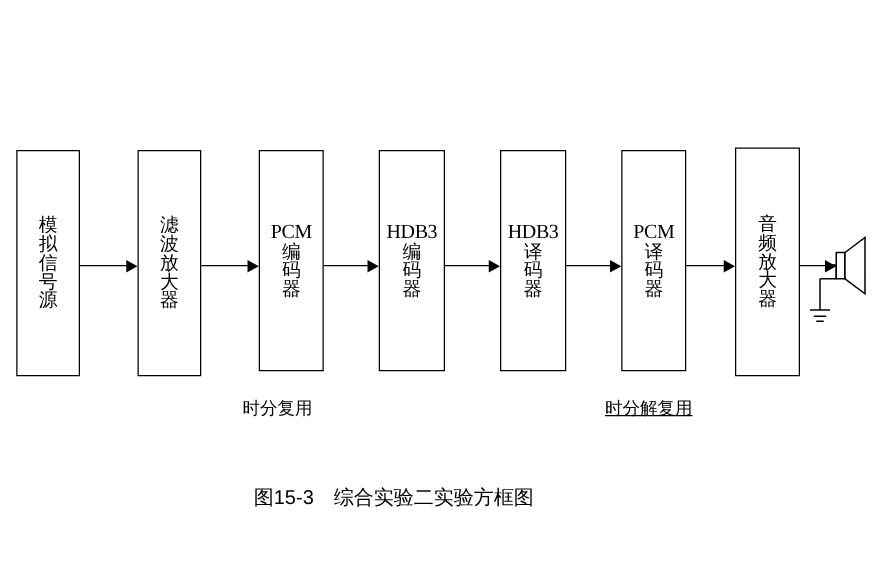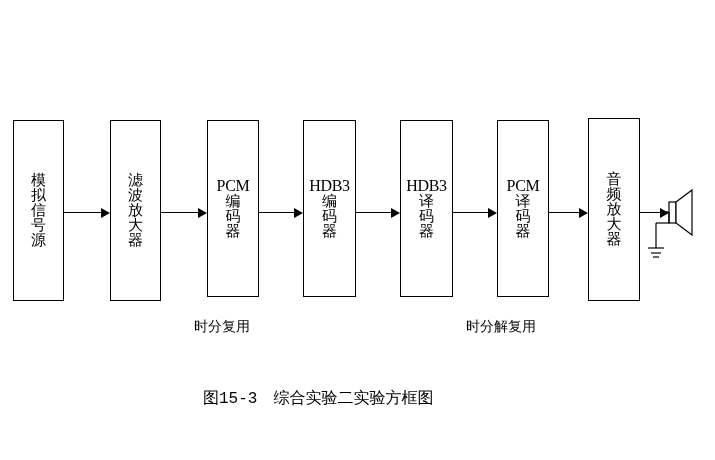--- a/index.html
+++ b/index.html
@@ -78,21 +78,21 @@
     white-space: nowrap;
   }
   .caption {
     position: absolute;
     font-family: "DejaVu Sans", sans-serif;
     font-size: 16px;
     color: #000000;
     white-space: nowrap;
   }
   .caption .num {
-    font-family: Liberation Mono, monospace;
+    font-family: Liberation Sans, sans-serif;
   }
 </style>
 </head>
 <body>
 
 <div id="canvas">
 
   <div class="block" style="left:13px; top:120px; width:51px; height:181px;">
     <div class="line cjk">模</div>
     <div class="line cjk">拟</div>
@@ -179,19 +179,19 @@
       <line x1="8" y1="37" x2="21" y2="37" stroke="#000000" stroke-width="1.2"></line>
       <line x1="8" y1="37" x2="8" y2="62" stroke="#000000" stroke-width="1.2"></line>
 
       <line x1="0" y1="62" x2="16" y2="62" stroke="#000000" stroke-width="1.2"></line>
       <line x1="3" y1="67" x2="13" y2="67" stroke="#000000" stroke-width="1.2"></line>
       <line x1="5" y1="71" x2="11" y2="71" stroke="#000000" stroke-width="1.2"></line>
     </svg>
   </div>
 
   <div class="sublabel" style="left:194px; top:318px;">时分复用</div>
-  <div class="sublabel" style="left:466px; top:318px;">时分解复用</div>
+  <div class="sublabel" style="left:484px; top:318px;text-decoration:underline;">时分解复用</div>
 
   <div class="caption" style="left:203px; top:388px;">
     <span class="num">图15-3</span><span>　</span><span>综合实验二实验方框图</span>
   </div>
 
 </div>
 
 </body></html>

